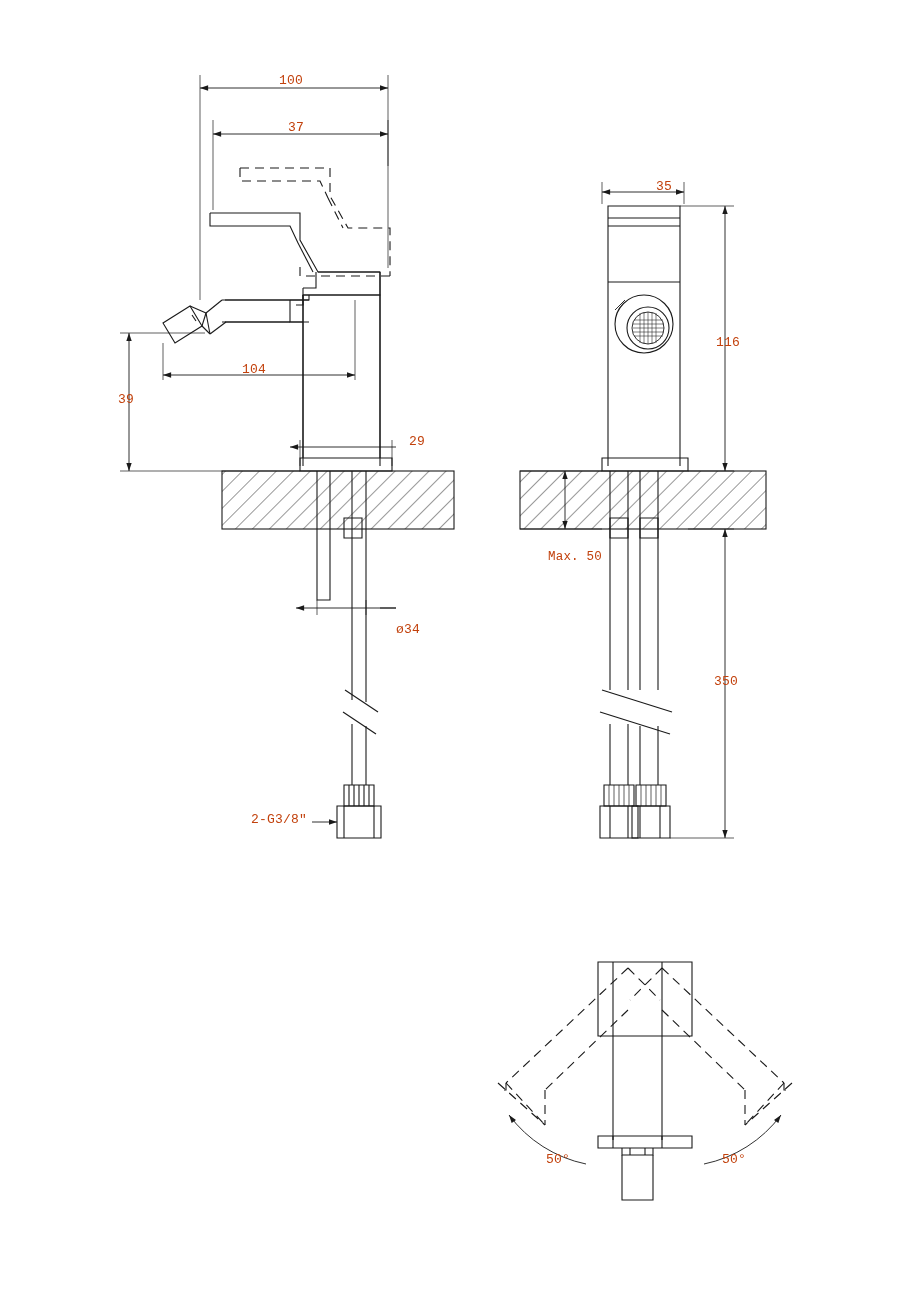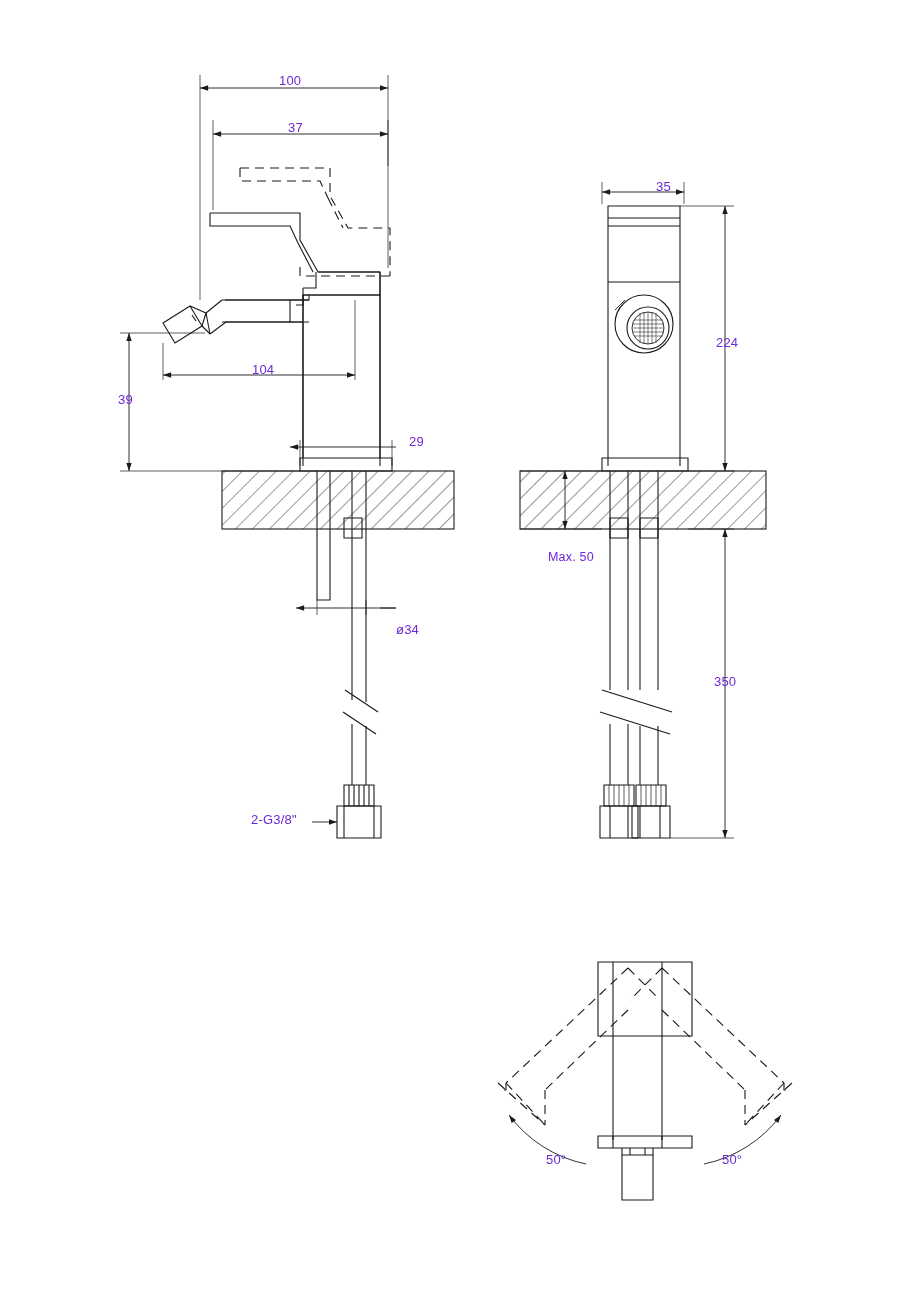--- a/index.html
+++ b/index.html
@@ -19,23 +19,23 @@
     overflow: hidden;
   }
   #sheet svg {
     position: absolute;
     left: 0;
     top: 0;
     display: block;
   }
   .dim-label {
     position: absolute;
-    font-family: Liberation Sans, sans-serif;
+    font-family: Liberation Mono, monospace;
     font-size: 13px;
-    color: #6d28d9;
+    color: #c2410c;
     white-space: nowrap;
     letter-spacing: 0.2px;
   }
   .dim-label.small { font-size: 12.5px; }
 </style>
 </head>
 <body>
 
 <div id="sheet">
 
@@ -295,33 +295,33 @@
         <path d="M509 1115 A 128 128 0 0 0 586 1164" stroke-width="0.9" marker-start="url(#arrE)"></path>
         <path d="M781 1115 A 128 128 0 0 1 704 1164" stroke-width="0.9" marker-start="url(#arrE)"></path>
       </g>
     </g>
   </svg>
 
   <div class="dim-label" style="left:279px; top:73px;">100</div>
 
   <div class="dim-label" style="left:288px; top:120px;">37</div>
 
-  <div class="dim-label" style="left:242px; top:362px;margin-left:10px;">104</div>
+  <div class="dim-label" style="left:242px; top:362px;">104</div>
 
   <div class="dim-label" style="left:118px; top:392px;">39</div>
 
   <div class="dim-label" style="left:409px; top:434px;">29</div>
 
   <div class="dim-label" style="left:396px; top:604px;margin-top:18px;">ø34</div>
 
   <div class="dim-label" style="left:251px; top:812px;">2-G3/8"</div>
 
   <div class="dim-label" style="left:632px; top:179px;margin-left:24px;">35</div>
 
-  <div class="dim-label" style="left:716px; top:335px;">224</div>
+  <div class="dim-label" style="left:716px; top:335px;">116</div>
 
   <div class="dim-label small" style="left:548px; top:550px;">Max. 50</div>
 
   <div class="dim-label" style="left:714px; top:674px;">350</div>
 
   <div class="dim-label" style="left:546px; top:1152px;">50°</div>
 
   <div class="dim-label" style="left:722px; top:1152px;">50°</div>
 
 </div>

